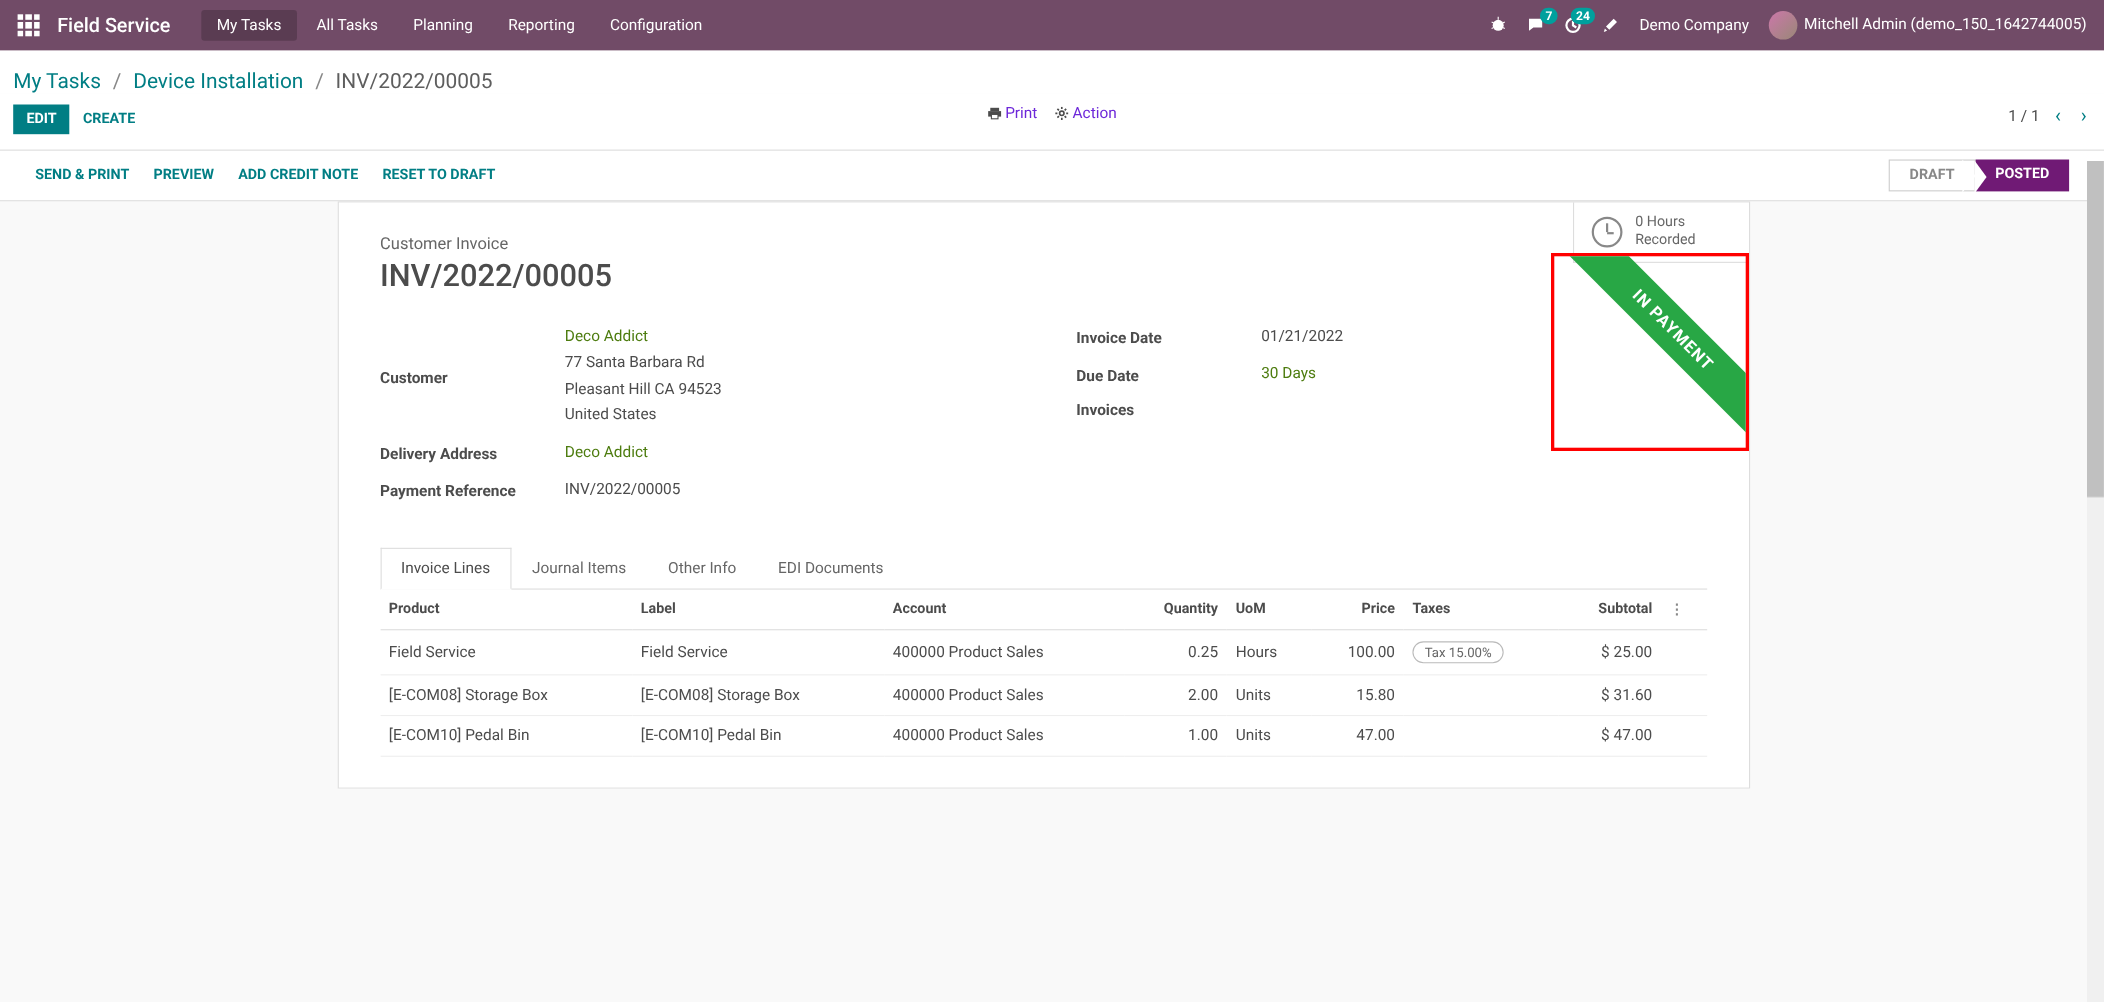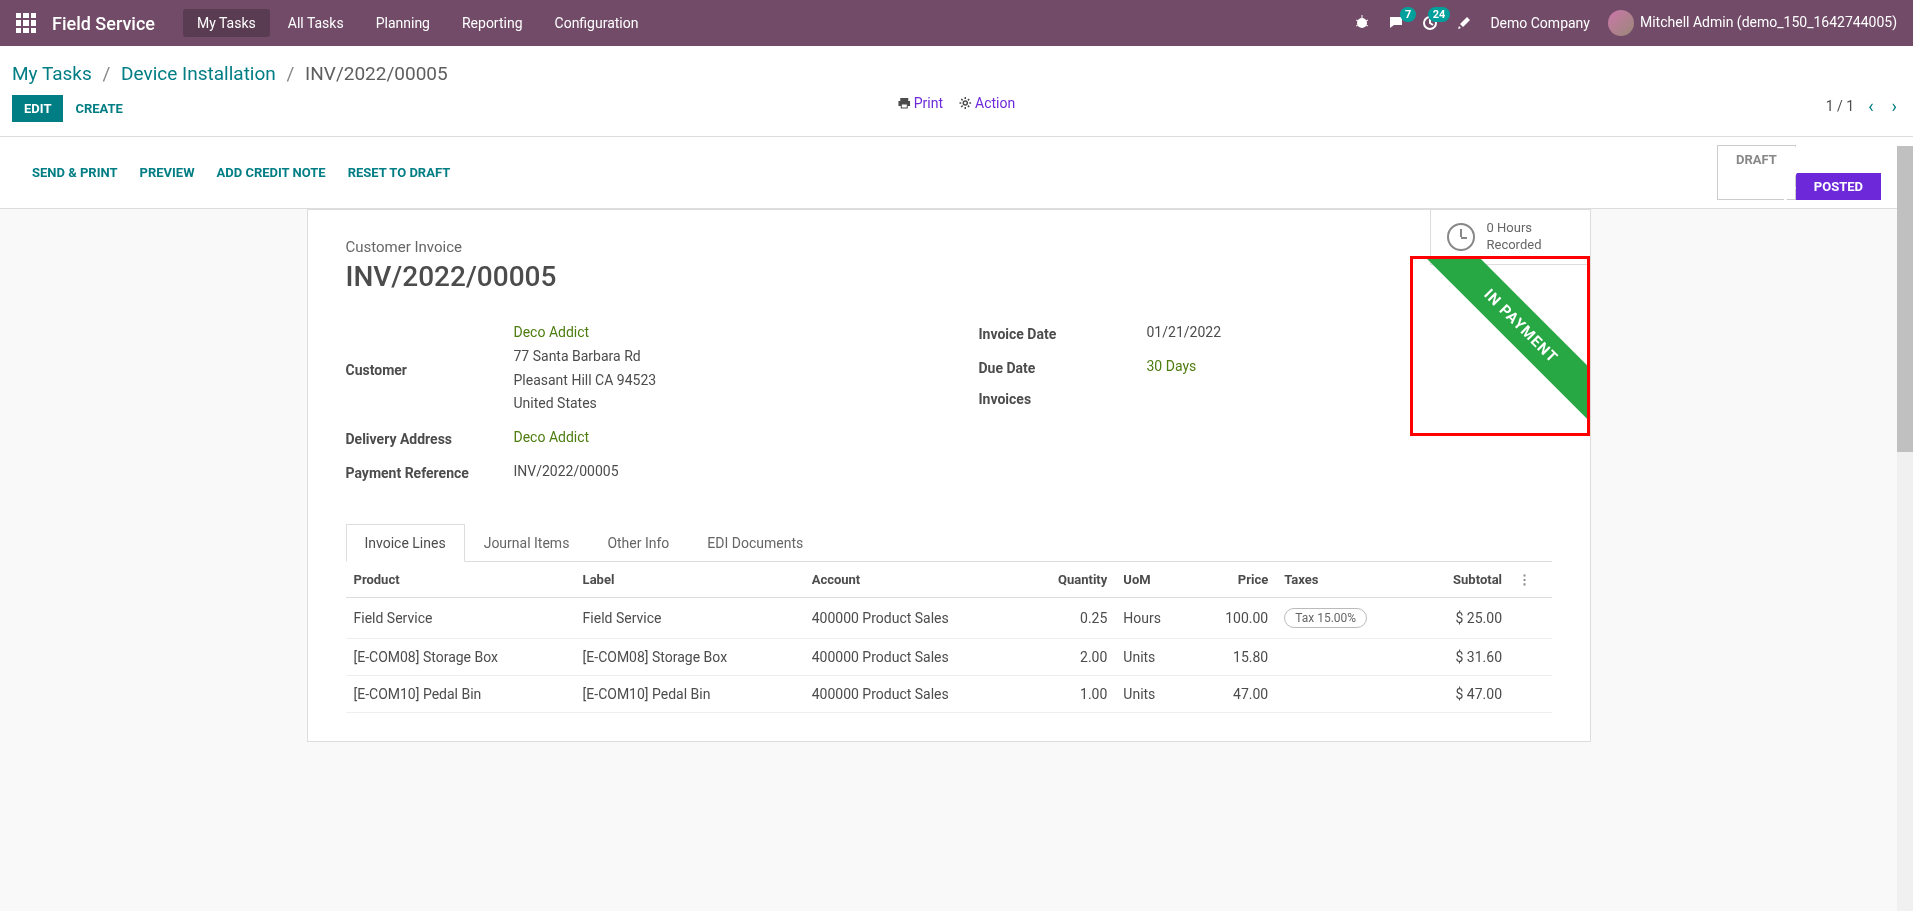--- a/index.html
+++ b/index.html
@@ -27,21 +27,21 @@
 .control-row .center { position:absolute; left:50%; transform:translateX(-50%); display:flex; gap:16px;}
 .control-row .center span { color: #6d28d9; cursor: pointer; display:flex; align-items:center; gap:4px;}
 .control-row .pager { margin-left: auto; display: flex; align-items: center; gap: 10px; color: #4c4c4c;}
 .control-row .pager .arrow { cursor: pointer; color: #017e84; font-size:18px; padding:0 4px;}
 .status-bar { background: #fff; border-top: 1px solid #ddd; border-bottom: 1px solid #ddd; padding: 8px 32px; display: flex; align-items: center; }
 .status-bar .actions { display: flex; gap: 22px; }
 .status-bar .actions button { background: none; border: none; color: #017e84; font-weight: 700; cursor: pointer; font-size:13px;}
 .status-bar .statuses { margin-left: auto; display: flex; }
 .status-bar .status-chev { padding: 6px 18px; font-weight: 700; position: relative; font-size:13px;}
 .status-bar .status-chev.inactive { background: #fff; color: #888; border:1px solid #ccc;}
-.status-bar .status-chev.active { background: #6d28d9; color: #fff; margin-top: 28px; }
+.status-bar .status-chev.active { background: #701a75; color: #fff; }
 .status-bar .status-chev.active::before { content:""; position:absolute; left:-12px; top:0; border-top:15px solid transparent; border-bottom:15px solid transparent; border-left:12px solid #fff;}
 .status-bar .status-chev.inactive::after { content:""; position:absolute; right:-11px; top:0; border-top:15px solid transparent; border-bottom:15px solid transparent; border-left:11px solid #fff; z-index:2;}
 .content-wrap { display:flex; justify-content:center; padding: 0; margin-right:16px;}
 .sheet { background: #fff; border: 1px solid #ddd; width: 1284px; margin-top: 0; position:relative;}
 .stat-button { position:absolute; top:0; right:0; border-left:1px solid #ddd; border-bottom:1px solid #ddd; padding:10px 16px; display:flex; align-items:center; gap:12px; cursor:pointer; min-width:160px;}
 .stat-button .clock-icon { width:28px; height:28px; border:2px solid #888; border-radius:50%; position:relative;}
 .stat-button .clock-icon::before { content:""; position:absolute; width:2px; height:8px; background:#888; left:50%; top:4px; transform:translateX(-50%);}
 .stat-button .clock-icon::after { content:""; position:absolute; width:6px; height:2px; background:#888; left:50%; top:50%;}
 .stat-button .stat-text { font-size:13px; color:#666; line-height:1.3;}
 .ribbon-area { position:absolute; top:46px; right:0; width:180px; height:180px; overflow:hidden; border:3px solid #ff0000;}

